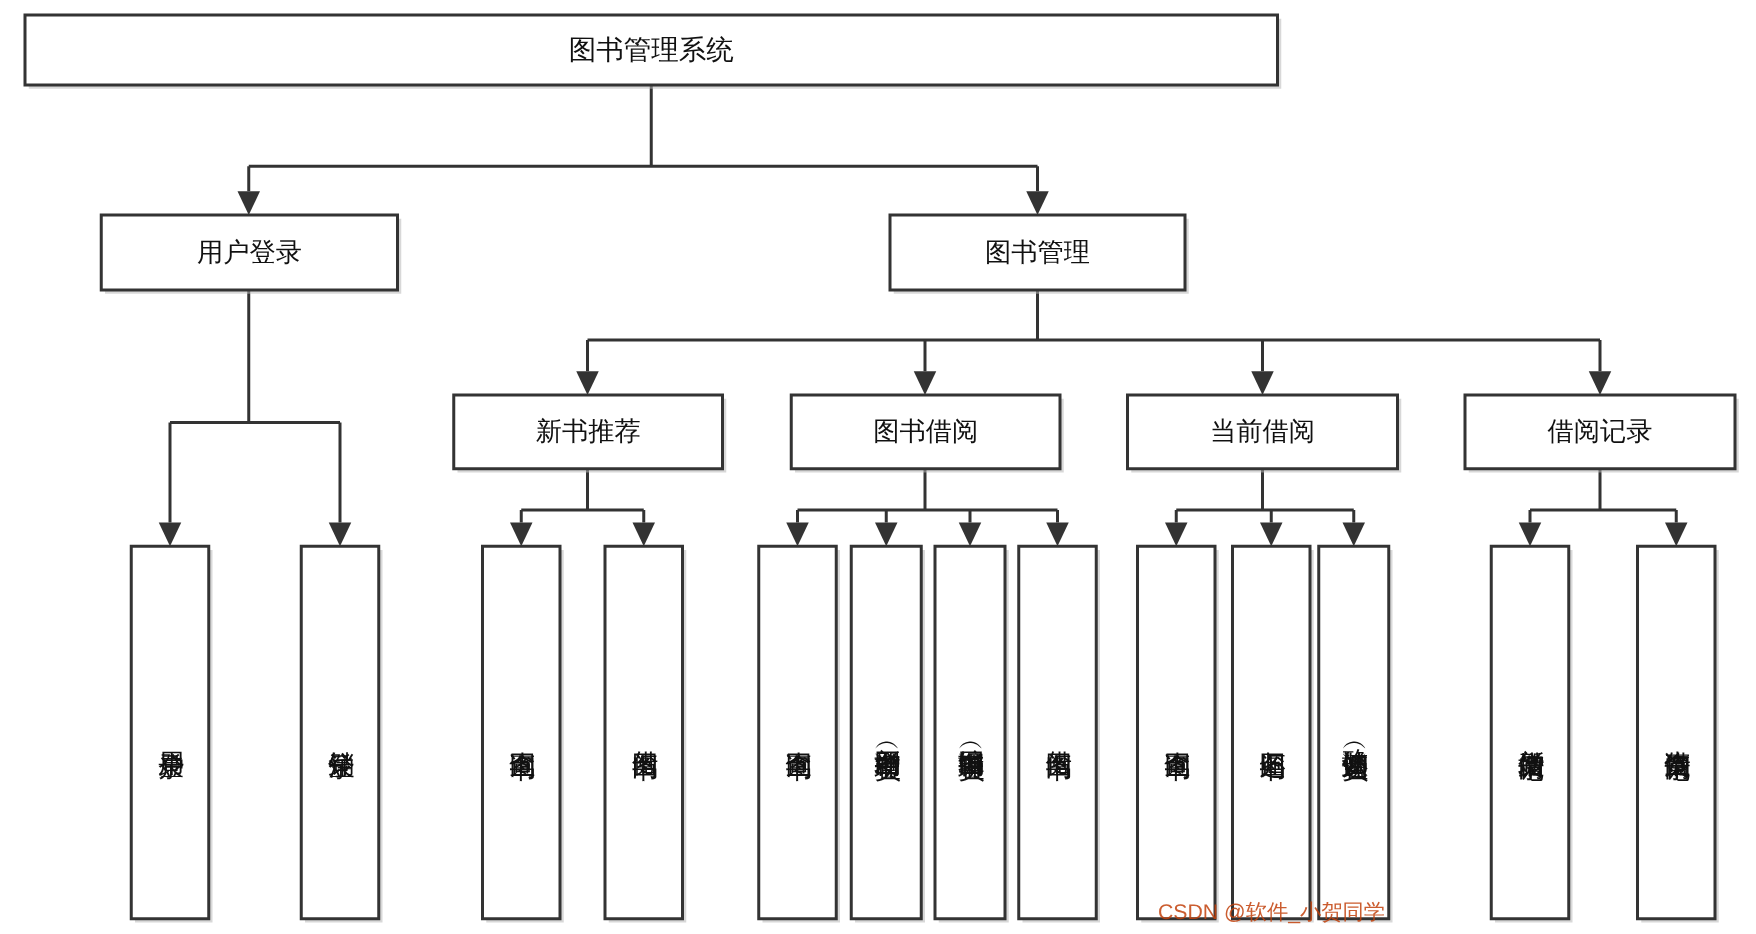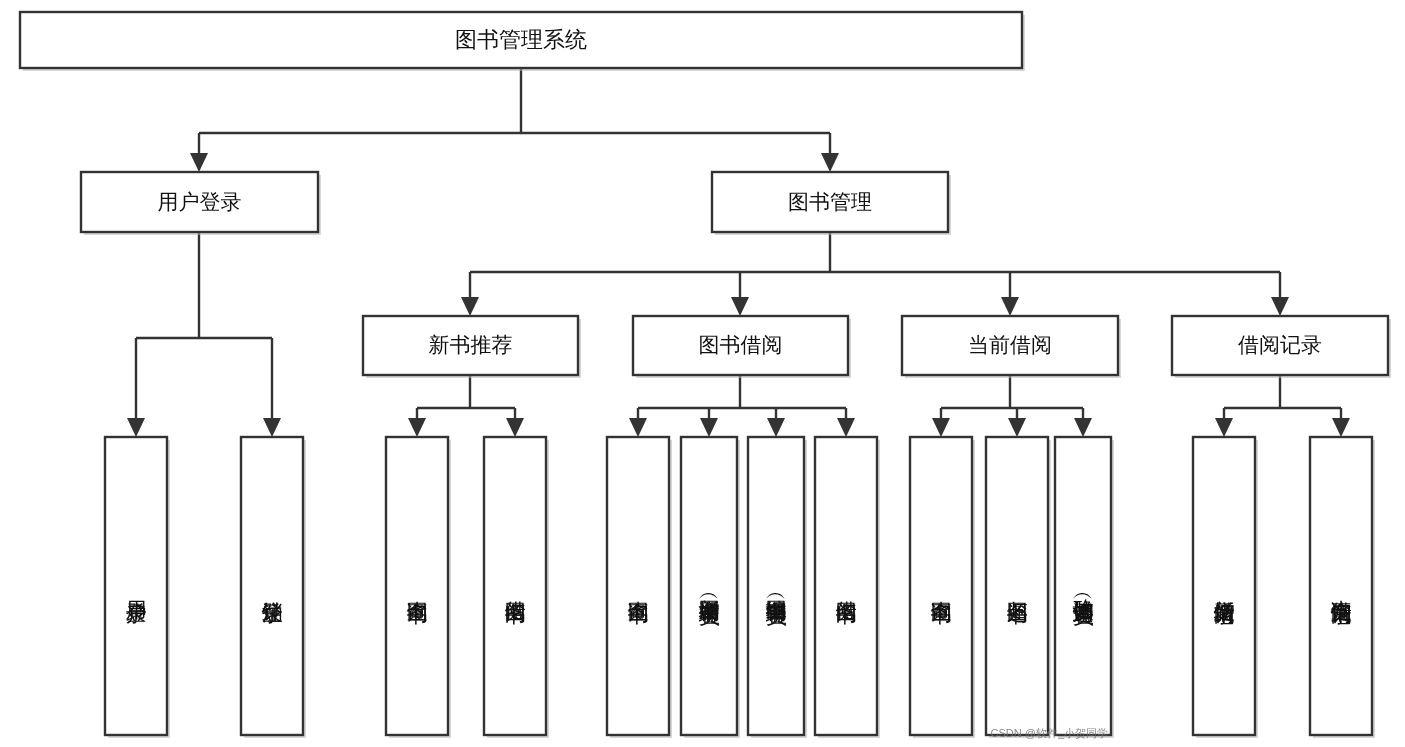--- a/index.html
+++ b/index.html
@@ -70,22 +70,22 @@
     line-height: 1.06;
     letter-spacing: 1px;
     color: #111111;
     white-space: nowrap;
   }
   .watermark {
     position: absolute;
     right: 10px;
     bottom: 6px;
     font-family: "Liberation Sans", "DejaVu Sans", sans-serif;
-    font-size: 11px;
-    color: #737373;
+    font-size: 17px;
+    color: #c2410c;
     opacity: 0.85;
     white-space: nowrap;
   }
 </style>
 </head>
 <body>
 
 <div id="diagram-root">
   <svg id="tree-svg" viewBox="0 0 1405 747" xmlns="http://www.w3.org/2000/svg">
     <g id="connectors-layer">

